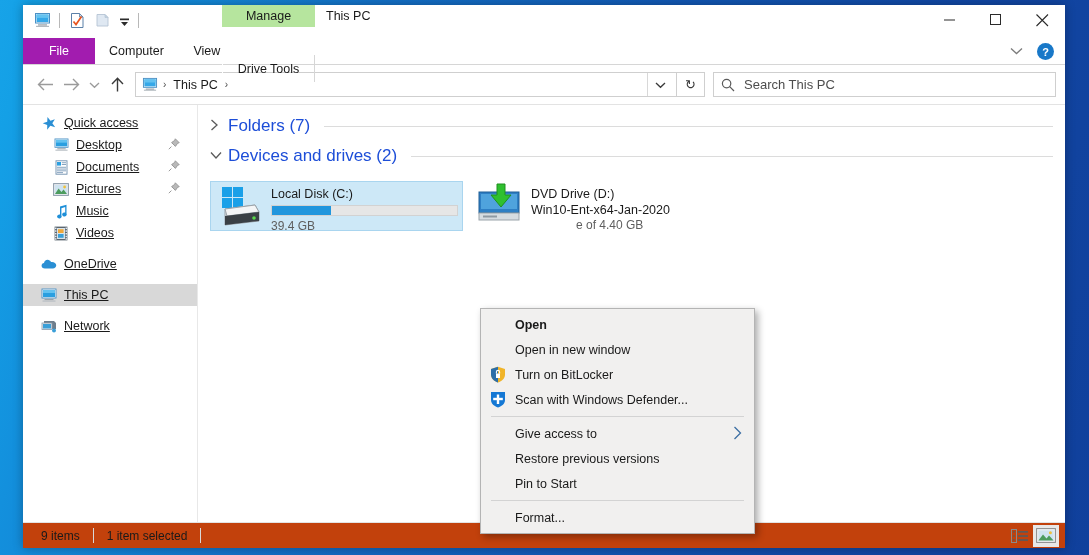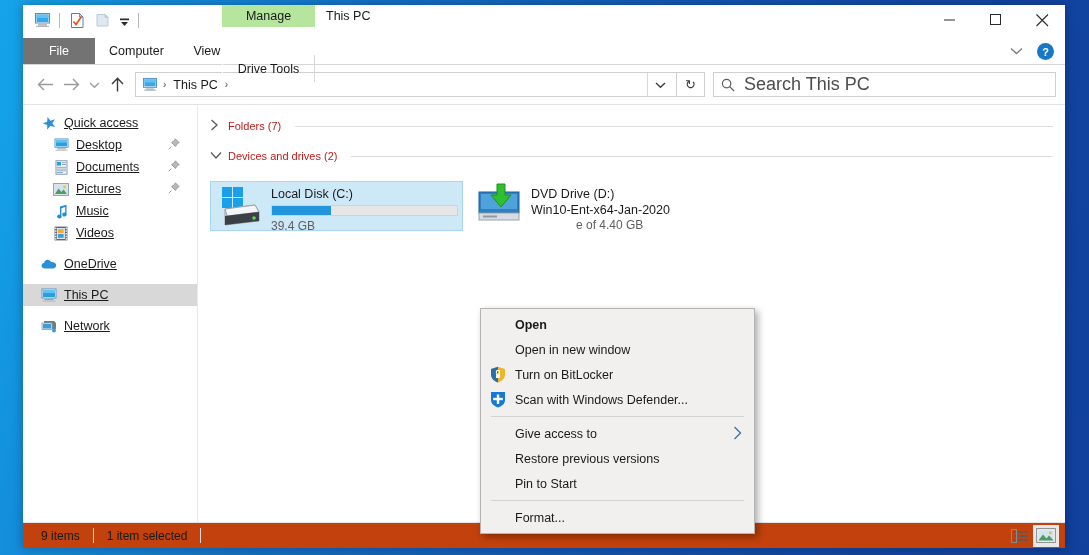--- a/index.html
+++ b/index.html
@@ -81,21 +81,21 @@
     display: flex; align-items: stretch;
     position: relative;
     border-bottom: 1px solid #d6d6d6;
   }
   .tab {
     display: flex; align-items: center; justify-content: center;
     padding: 0 14px; font-size: 12.5px; color: #1a1a1a;
     min-width: 58px;
   }
   .tab.file {
-    background: #737373; color: #fff; min-width: 72px;
+    background: #a21caf; color: #fff; min-width: 72px;
     font-size: 12.5px;
   }
   .tab.ctx-sub {
     position: absolute; left: 199px; top: 17px;
     width: 93px; height: 27px;
     border-right: 1px solid #d6d6d6;
     border-left: 1px solid #fff;
   }
   .ribbon-right {
     position: absolute; right: 4px; top: 0;
@@ -148,21 +148,21 @@
     width: 28px; height: 25px;
     border: 1px solid #cfcfcf; border-left: none;
     display: flex; align-items: center; justify-content: center;
     color: #3a3a3a; font-size: 13px;
   }
   .searchbox {
     width: 343px; height: 25px; margin-left: 8px;
     border: 1px solid #cfcfcf; background: #fff;
     display: flex; align-items: center; padding: 0 7px; gap: 9px;
   }
-  .search-ph { font-size: 18px; color: #4d4d4d; }
+  .search-ph { font-size: 13px; color: #4d4d4d; }
 
   
   .bodyrow { flex: 1 1 auto; display: flex; min-height: 0; position: relative; }
 
   
   .navpane {
     width: 175px; flex: 0 0 175px;
     background: #fff; padding-top: 7px;
     border-right: 1px solid #e8e8e8;
   }
@@ -186,21 +186,21 @@
   
   .content {
     flex: 1 1 auto; background: #fff; position: relative;
     padding: 10px 12px 0 12px; min-width: 0;
   }
   .group-head {
     display: flex; align-items: center; gap: 6px;
     height: 22px; margin-bottom: 2px;
   }
   .group-chev { font-size: 11px; color: #5a5a5a; width: 12px; }
-  .group-title { font-size: 11px; color: #b91c1c; white-space: nowrap; }
+  .group-title { font-size: 17px; color: #1d4ed8; white-space: nowrap; }
   .group-rule { flex: 1 1 auto; height: 1px; background: #dcdcdc; margin-left: 8px; }
 
   .tiles { display: flex; gap: 8px; margin-top: 14px; }
   .tile {
     width: 253px; height: 50px;
     display: flex; align-items: flex-start; padding: 2px 4px;
     gap: 6px;
   }
   .tile.sel { background: #cde8f7; border: 1px solid #a9d5ef; }
   .tile-icon { width: 50px; height: 46px; flex: 0 0 50px; }

